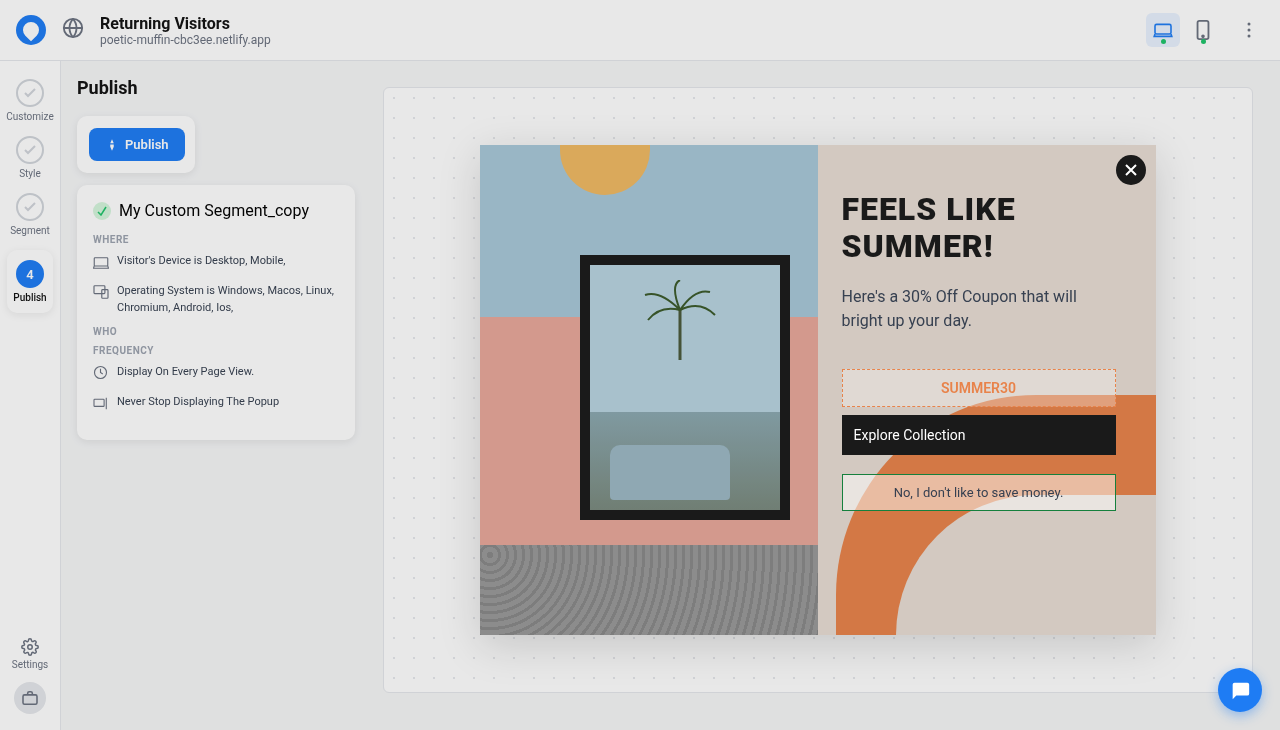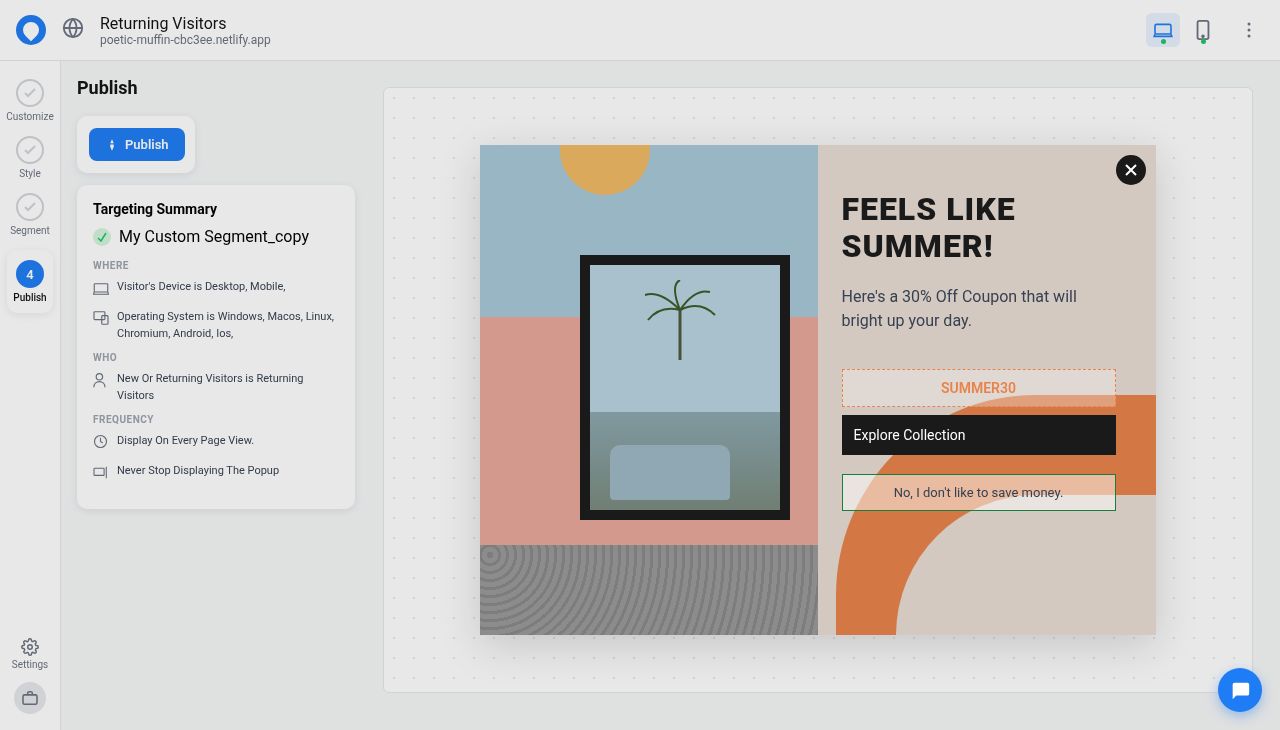--- a/index.html
+++ b/index.html
@@ -3,21 +3,21 @@
 <meta charset="utf-8">
 <style>
 * { margin: 0; padding: 0; box-sizing: border-box; font-family: -apple-system, BlinkMacSystemFont, "Segoe UI", Roboto, sans-serif; }
 body { width: 1280px; height: 730px; background: #f5f6f7; overflow: hidden; position: relative; }
 
 .topbar { height: 61px; background: #fff; border-bottom: 1px solid #e5e7eb; display: flex; align-items: center; padding: 0 16px; gap: 16px; }
 .logo { width: 30px; height: 30px; background: #1e7cf4; border-radius: 50%; display: flex; align-items: center; justify-content: center; }
 .logo-inner { width: 16px; height: 16px; background: #fff; border-radius: 50% 50% 50% 0; transform: rotate(-45deg); }
 .globe-icon { color: #6b7280; }
 .title-block { flex: 0 0 auto; }
-.title { font-size: 16px; font-weight: 400; color: #111; }
+.title { font-size: 16px; font-weight: 700; color: #111; }
 .subtitle { font-size: 12px; color: #6b7280; }
 .topbar-spacer { flex: 1; }
 .device-group { display: flex; gap: 6px; align-items: center; }
 .device-btn { width: 34px; height: 34px; border-radius: 6px; display: flex; flex-direction: column; align-items: center; justify-content: center; color: #6b7280; position: relative; cursor: pointer; }
 .device-btn.active { background: #e8f1fe; color: #1e7cf4; }
 .device-dot { position: absolute; bottom: 3px; width: 5px; height: 5px; border-radius: 50%; background: #1ec36a; }
 .more-btn { width: 30px; height: 30px; display: flex; align-items: center; justify-content: center; color: #6b7280; cursor: pointer; margin-left: 8px; }
 
 .main { display: flex; height: calc(730px - 61px); }
 .sidebar { width: 61px; background: #fff; border-right: 1px solid #e5e7eb; display: flex; flex-direction: column; align-items: center; padding-top: 18px; gap: 14px; position: relative; }
@@ -163,21 +163,20 @@
     <h1>Publish</h1>
     <div class="pub-card">
       <button class="pub-btn">
         <svg width="14" height="14" viewBox="0 0 24 24" fill="currentColor">
             <path d="M12 2l3 7h-6l3-7zm-3 9h6v4l-3 7-3-7v-4z"></path>
           </svg>
         <span>Publish</span>
       </button>
     </div>
     <div class="summary-card">
-      <h3>Targeting Summary</h3>
       <div class="segment-row">
         <div class="seg-dot">
           <svg viewBox="0 0 10 10" fill="none" stroke="#1ec36a" stroke-width="1.5">
               <path d="M1 6l3 3 5-8"></path>
             </svg>
         </div>
         <div class="seg-name">My Custom Segment_copy</div>
       </div>
       <div class="section-label">WHERE</div>
       <div class="rule-row">
@@ -188,27 +187,20 @@
         <div class="rule-text">Visitor's Device is Desktop, Mobile,</div>
       </div>
       <div class="rule-row">
         <div class="rule-icon"><svg width="16" height="14" viewBox="0 0 20 18" fill="none" stroke="currentColor" stroke-width="1.5">
               <rect x="1" y="1" width="14" height="10" rx="1"></rect>
               <rect x="11" y="6" width="8" height="11" rx="1"></rect>
             </svg></div>
         <div class="rule-text">Operating System is Windows, Macos, Linux, Chromium, Android, Ios,</div>
       </div>
       <div class="section-label">WHO</div>
-      <div class="rule-row">
-        <div class="rule-icon"><svg width="16" height="16" viewBox="0 0 20 20" fill="none" stroke="currentColor" stroke-width="1.5">
-              <circle cx="8" cy="6" r="4"></circle>
-              <path d="M1 19c0-4 3-7 7-7s7 3 7 7"></path>
-            </svg></div>
-        <div class="rule-text">New Or Returning Visitors is Returning Visitors</div>
-      </div>
       <div class="section-label">FREQUENCY</div>
       <div class="rule-row">
         <div class="rule-icon"><svg width="15" height="15" viewBox="0 0 20 20" fill="none" stroke="currentColor" stroke-width="1.5">
               <circle cx="10" cy="10" r="8"></circle>
               <path d="M10 5v5l3 2"></path>
             </svg></div>
         <div class="rule-text">Display On Every Page View.</div>
       </div>
       <div class="rule-row">
         <div class="rule-icon"><svg width="15" height="13" viewBox="0 0 20 18" fill="none" stroke="currentColor" stroke-width="1.5">

